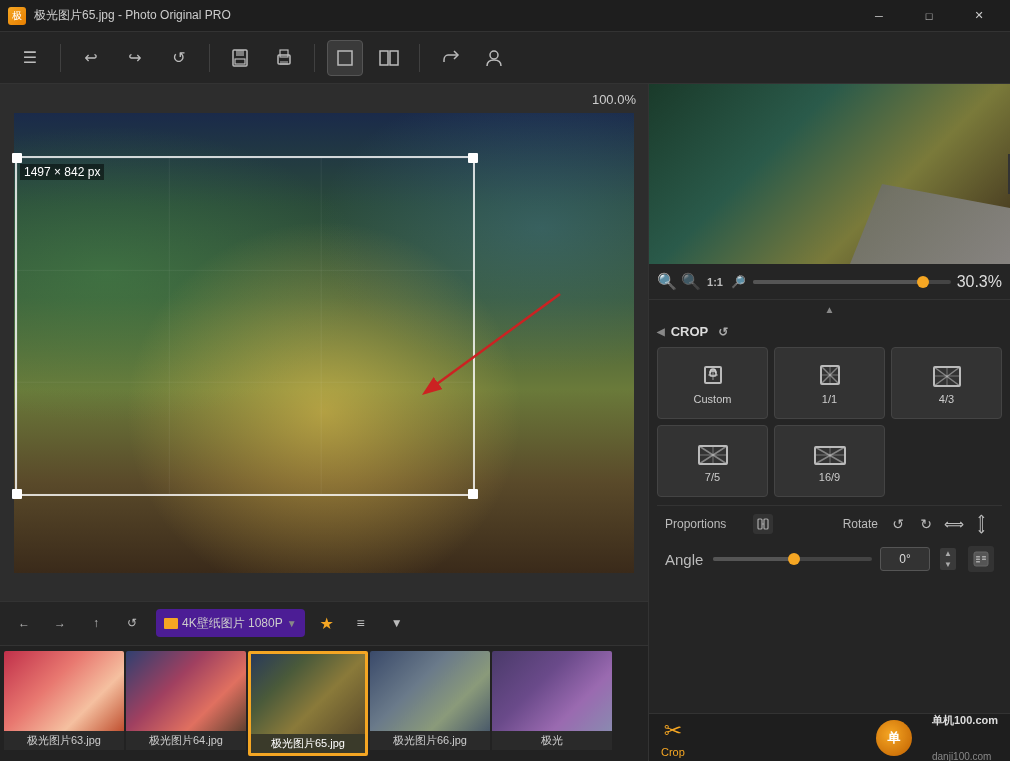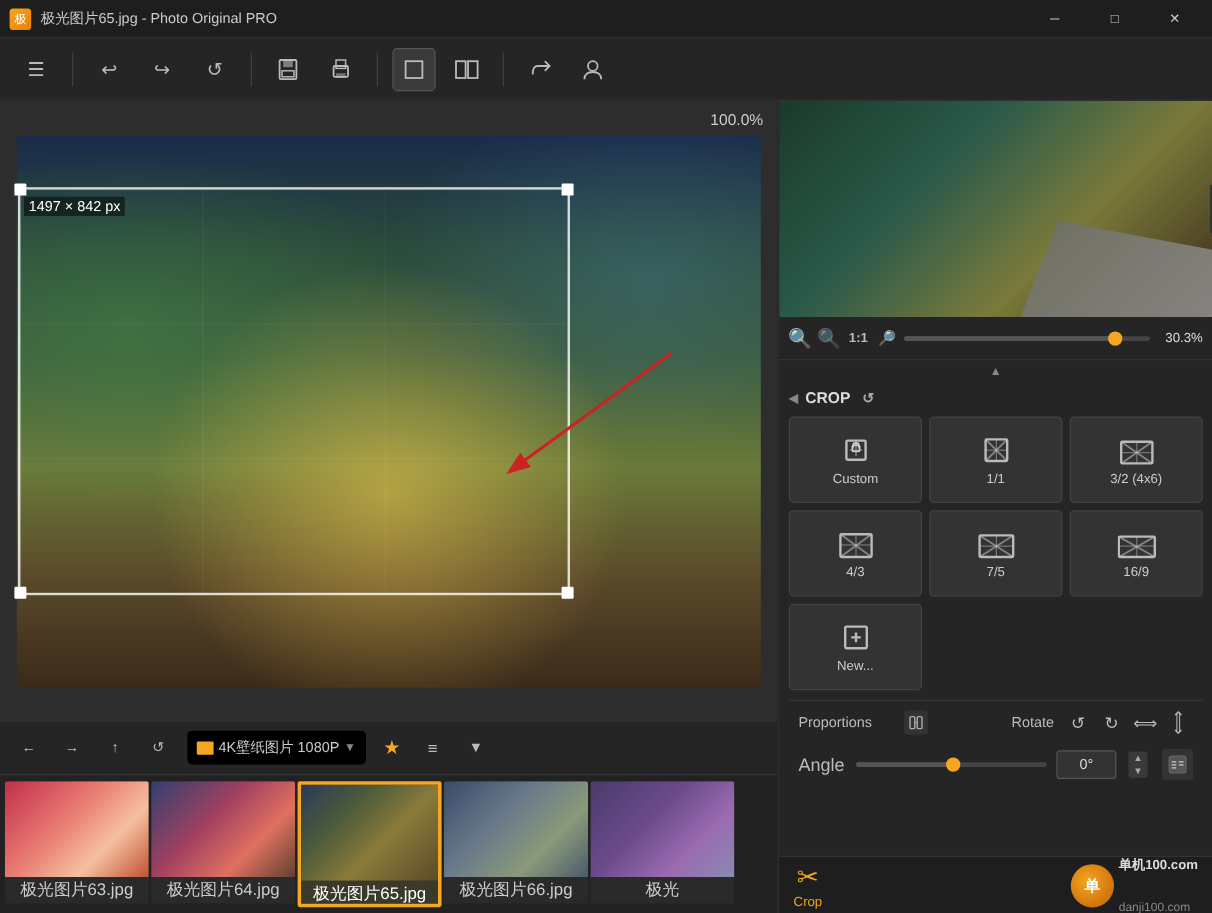--- a/index.html
+++ b/index.html
@@ -35,42 +35,42 @@
     .main-image { width: 620px; height: 460px; background: linear-gradient(135deg, #1a3a5c 0%, #2a5a4a 30%, #5a7a2a 60%, #8a5a2a 80%, #3a2a1a 100%); position: relative; }
     .main-image-inner { width: 100%; height: 100%; background:
       radial-gradient(ellipse at 50% 60%, rgba(255,220,100,0.4) 0%, transparent 50%),
       radial-gradient(ellipse at 20% 40%, rgba(100,180,100,0.3) 0%, transparent 40%),
       linear-gradient(180deg, #1a2a4a 0%, #2a4a3a 25%, #3a5a2a 45%, #6a7a3a 65%, #4a3a1a 100%); }
 
     
     .bottom-strip { height: 160px; background: #222; border-top: 1px solid #333; display: flex; flex-direction: column; }
     .nav-bar { height: 44px; background: #252525; display: flex; align-items: center; padding: 0 8px; gap: 4px; border-bottom: 1px solid #333; }
     .nav-btn { width: 32px; height: 32px; display: flex; align-items: center; justify-content: center; cursor: pointer; color: #bbb; border-radius: 4px; }
-    .folder-selector { display: flex; align-items: center; background: #000000; border-radius: 4px; height: 28px; padding: 0 8px; gap: 4px; margin: 0 4px; }
+    .folder-selector { display: flex; align-items: center; background: #4c1d95; border-radius: 4px; height: 28px; padding: 0 8px; gap: 4px; margin: 0 4px; }
     .folder-icon-box { width: 14px; height: 11px; background: #f5a623; border-radius: 1px; }
     .star-btn { width: 28px; height: 28px; display: flex; align-items: center; justify-content: center; cursor: pointer; color: #f5a623; font-size: 16px; }
     .thumbnails { display: flex; height: 116px; overflow-x: hidden; gap: 2px; padding: 4px 4px; align-items: center; }
     .thumb { width: 120px; height: 105px; flex-shrink: 0; position: relative; border-radius: 2px; overflow: hidden; cursor: pointer; }
     .thumb.active { border: 3px solid #f5a623; }
     .thumb-bg { width: 100%; height: 80px; }
-    .thumb-label { font-size: 14px; color: #ccc; text-align: center; padding: 2px 2px; background: #2a2a2a; white-space: nowrap; overflow: hidden; text-overflow: ellipsis; }
+    .thumb-label { font-size: 11px; color: #ccc; text-align: center; padding: 2px 2px; background: #2a2a2a; white-space: nowrap; overflow: hidden; text-overflow: ellipsis; }
     .thumb.active .thumb-label { background: #3a3a2a; color: #fff; }
 
     
     .right-panel { width: 362px; background: #252525; border-left: 1px solid #333; display: flex; flex-direction: column; overflow-y: auto; }
     .preview-thumb { width: 100%; height: 180px; background: linear-gradient(135deg, #1a3a2a 0%, #2a5a4a 40%, #8a7a3a 80%, #3a2a1a 100%); flex-shrink: 0; position: relative; overflow: hidden; }
     .preview-hands { position: absolute; bottom: 0; right: 0; width: 160px; height: 80px; background: linear-gradient(135deg, #666 0%, #999 100%); clip-path: polygon(20% 0%, 100% 30%, 100% 100%, 0% 100%); opacity: 0.8; }
 
     .zoom-bar { height: 36px; display: flex; align-items: center; padding: 0 8px; gap: 4px; border-bottom: 1px solid #333; background: #252525; }
     .zoom-icon { color: #bbb; font-size: 14px; cursor: pointer; width: 20px; text-align: center; }
     .zoom-slider-wrap { flex: 1; display: flex; align-items: center; }
     .zoom-slider { width: 100%; height: 4px; background: #444; border-radius: 2px; position: relative; cursor: pointer; }
     .zoom-slider-fill { height: 4px; background: #555; border-radius: 2px; width: 85%; }
     .zoom-thumb { width: 12px; height: 12px; background: #f5a623; border-radius: 50%; position: absolute; top: -4px; left: 83%; }
-    .zoom-pct { color: #ddd; font-size: 11px; margin-left: 2px; min-width: 38px; text-align: right; }
+    .zoom-pct { color: #ddd; font-size: 16px; margin-left: 2px; min-width: 38px; text-align: right; }
 
     .collapse-btn { display: flex; align-items: center; justify-content: center; height: 18px; cursor: pointer; color: #888; font-size: 10px; }
 
     
     .crop-section { padding: 6px 8px; }
     .crop-header { display: flex; align-items: center; gap: 6px; margin-bottom: 8px; color: #ddd; font-size: 13px; font-weight: 600; }
     .crop-header-icon { color: #888; font-size: 10px; }
     .crop-header-reset { color: #aaa; font-size: 12px; margin-left: 4px; cursor: pointer; }
 
     .crop-grid { display: grid; grid-template-columns: repeat(3, 1fr); gap: 6px; margin-bottom: 8px; }
@@ -310,32 +310,20 @@
               <rect x="7" y="5" width="18" height="18" rx="1" fill="none" stroke="#bbb" stroke-width="2"></rect>
               <line x1="7" y1="14" x2="25" y2="14" stroke="#bbb" stroke-width="1" opacity="0.5"></line>
               <line x1="16" y1="5" x2="16" y2="23" stroke="#bbb" stroke-width="1" opacity="0.5"></line>
               <line x1="7" y1="5" x2="25" y2="23" stroke="#bbb" stroke-width="1.5" opacity="0.6"></line>
               <line x1="25" y1="5" x2="7" y2="23" stroke="#bbb" stroke-width="1.5" opacity="0.6"></line>
             </svg>
           </div>
           <span class="crop-option-label">1/1</span>
         </div>
 
-        <div class="crop-option">
-          <div class="crop-option-icon">
-            <svg width="32" height="28" viewBox="0 0 32 28">
-              <rect x="3" y="7" width="26" height="18" rx="1" fill="none" stroke="#bbb" stroke-width="2"></rect>
-              <line x1="3" y1="16" x2="29" y2="16" stroke="#bbb" stroke-width="1" opacity="0.5"></line>
-              <line x1="16" y1="7" x2="16" y2="25" stroke="#bbb" stroke-width="1" opacity="0.5"></line>
-              <line x1="3" y1="7" x2="29" y2="25" stroke="#bbb" stroke-width="1.5" opacity="0.6"></line>
-              <line x1="29" y1="7" x2="3" y2="25" stroke="#bbb" stroke-width="1.5" opacity="0.6"></line>
-            </svg>
-          </div>
-          <span class="crop-option-label">3/2 (4x6)</span>
-        </div>
 
         <div class="crop-option">
           <div class="crop-option-icon">
             <svg width="32" height="28" viewBox="0 0 32 28">
               <rect x="3" y="6" width="26" height="19" rx="1" fill="none" stroke="#bbb" stroke-width="2"></rect>
               <line x1="3" y1="15" x2="29" y2="15" stroke="#bbb" stroke-width="1" opacity="0.5"></line>
               <line x1="16" y1="6" x2="16" y2="25" stroke="#bbb" stroke-width="1" opacity="0.5"></line>
               <line x1="3" y1="6" x2="29" y2="25" stroke="#bbb" stroke-width="1.5" opacity="0.6"></line>
               <line x1="29" y1="6" x2="3" y2="25" stroke="#bbb" stroke-width="1.5" opacity="0.6"></line>
             </svg>
@@ -363,30 +351,20 @@
               <rect x="1" y="8" width="30" height="17" rx="1" fill="none" stroke="#bbb" stroke-width="2"></rect>
               <line x1="1" y1="16" x2="31" y2="16" stroke="#bbb" stroke-width="1" opacity="0.5"></line>
               <line x1="16" y1="8" x2="16" y2="25" stroke="#bbb" stroke-width="1" opacity="0.5"></line>
               <line x1="1" y1="8" x2="31" y2="25" stroke="#bbb" stroke-width="1.5" opacity="0.6"></line>
               <line x1="31" y1="8" x2="1" y2="25" stroke="#bbb" stroke-width="1.5" opacity="0.6"></line>
             </svg>
           </div>
           <span class="crop-option-label">16/9</span>
         </div>
 
-        <div class="crop-option">
-          <div class="crop-option-icon">
-            <svg width="32" height="28" viewBox="0 0 32 28">
-              <rect x="7" y="5" width="18" height="18" rx="1" fill="none" stroke="#bbb" stroke-width="2"></rect>
-              <line x1="16" y1="10" x2="16" y2="18" stroke="#bbb" stroke-width="2"></line>
-              <line x1="12" y1="14" x2="20" y2="14" stroke="#bbb" stroke-width="2"></line>
-            </svg>
-          </div>
-          <span class="crop-option-label">New...</span>
-        </div>
       </div>
 
       <div class="prop-row">
         <span class="prop-label">Proportions</span>
         <div class="prop-icon">
           <svg width="14" height="14" viewBox="0 0 14 14" fill="none">
             <rect x="2" y="2" width="4" height="10" rx="1" stroke="#aaa" stroke-width="1.2"></rect>
             <rect x="8" y="2" width="4" height="10" rx="1" stroke="#aaa" stroke-width="1.2"></rect>
             <line x1="6" y1="7" x2="8" y2="7" stroke="#aaa" stroke-width="1.2"></line>
           </svg>
@@ -429,20 +407,20 @@
 
     <div class="bottom-toolbar" style="margin-top:auto;">
       <div class="crop-apply-btn">
         <span class="crop-apply-icon" style="color:#f5a623;font-size:22px;">✂</span>
         <span class="crop-apply-label">Crop</span>
       </div>
       <div class="brand-logo">
         <div class="brand-circle">
           <span style="font-size:13px;">单</span>
         </div>
-        <div style="display:flex;flex-direction:column;margin-left:0;gap:23px;">
+        <div style="display:flex;flex-direction:column;margin-left:16px;gap:23px;">
           <span style="font-size:11px;color:#ddd;font-weight:bold;">单机100.com</span>
           <span style="font-size:10px;color:#888;">danji100.com</span>
         </div>
       </div>
     </div>
   </div>
 </div>
 
 </body></html>

